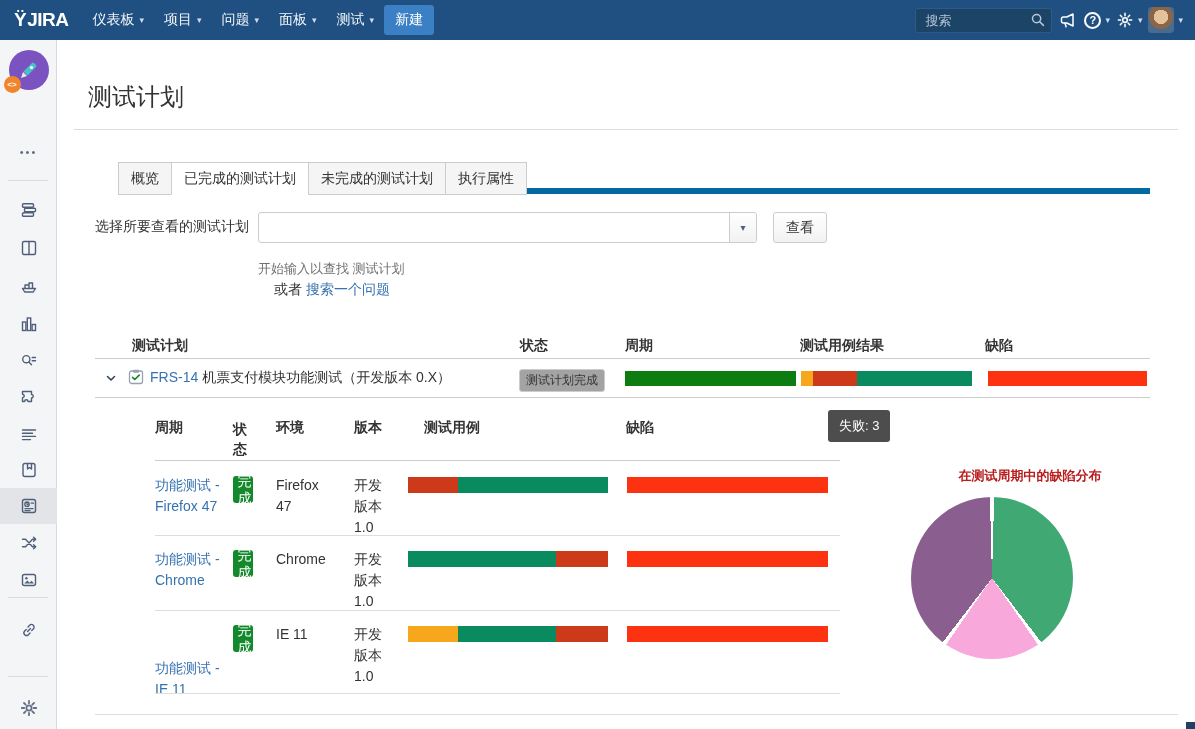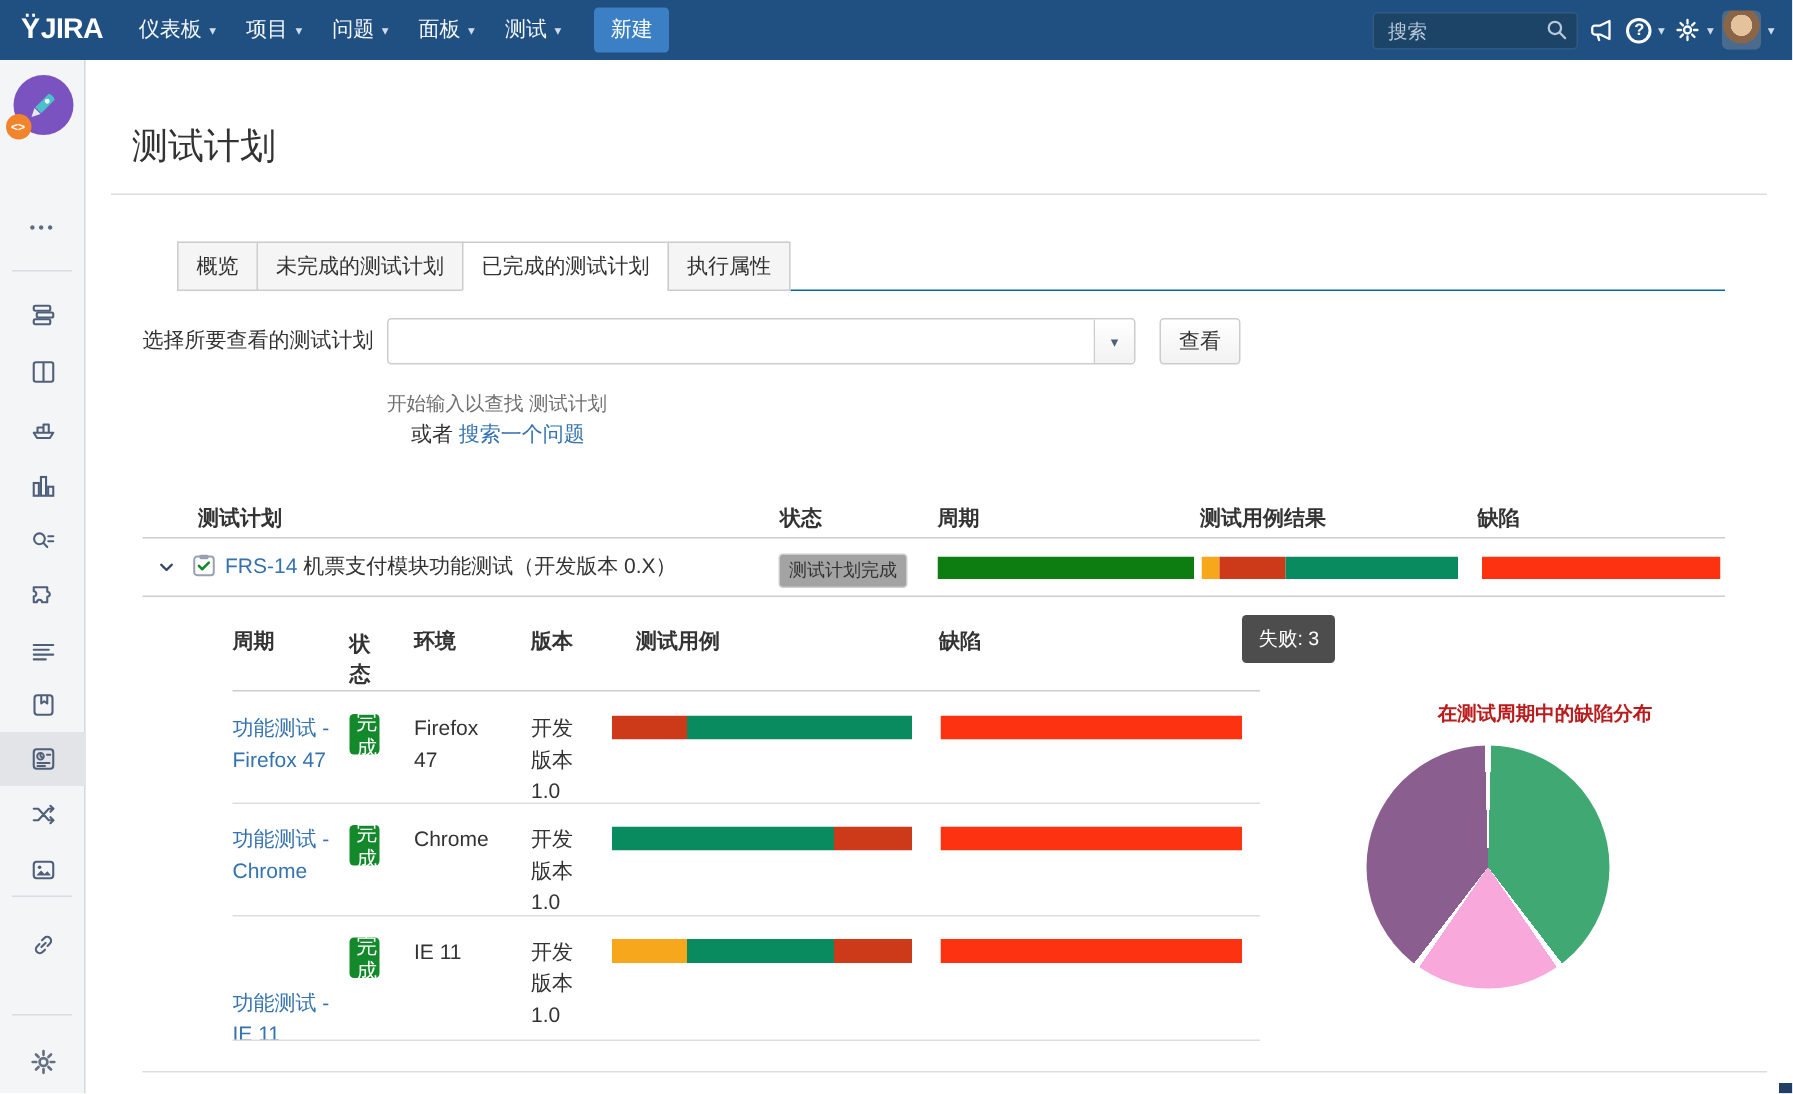--- a/index.html
+++ b/index.html
@@ -7,21 +7,21 @@
     font-family:"Liberation Sans", sans-serif; color:#333; font-size:14px; }
   #app { position:relative; width:1195px; height:729px; background:#fff; overflow:hidden; }
 
   
   .navbar { position:absolute; left:0; top:0; right:0; height:40px; background:#205081; z-index:30;
     display:flex; align-items:center; padding:0 12px 0 14px; }
   .nav-logo { display:flex; align-items:center; color:#fff; font-weight:bold; font-size:19px; letter-spacing:-0.5px; margin-right:14px; cursor:pointer; }
   .nav-logo .mark { font-size:19px; margin-right:1px; }
   .nav-item { color:#f2f6fa; padding:0 10px; height:40px; display:flex; align-items:center; gap:5px; cursor:pointer; }
   .caret { font-size:9px; color:#cfdced; }
-  .create-btn { background:#3b7fc4; color:#fff; border:none; border-radius:3px; padding:6px 11px; font-size:14px; margin-left:12px; cursor:pointer; font-family:inherit; }
+  .create-btn { background:#3b7fc4; color:#fff; border:none; border-radius:3px; padding:6px 11px; font-size:14px; cursor:pointer; font-family:inherit; }
   .nav-right { margin-left:auto; display:flex; align-items:center; gap:6px; }
   .nav-search { position:relative; }
   .nav-search input { width:137px; height:25px; background:#1c4466; border:1px solid #2e5a85; border-radius:3px;
     color:#e2eaf3; font-size:13px; padding:0 26px 0 9px; font-family:inherit; }
   .nav-search input::placeholder { color:#b8c7da; }
   .nav-search .mag { position:absolute; right:6px; top:4px; }
   .nav-ico { display:flex; align-items:center; gap:4px; cursor:pointer; }
   .help-circle { width:17px; height:17px; border:2px solid #fff; border-radius:50%; color:#fff; font-size:11px; font-weight:bold;
     display:flex; align-items:center; justify-content:center; }
   .avatar { width:26px; height:26px; border-radius:4px;
@@ -39,21 +39,21 @@
   .sb-div { position:absolute; left:8px; right:8px; border-top:1px solid #d8dbe0; }
   .sb-item { position:absolute; left:0; width:57px; height:36px; display:flex; align-items:center; justify-content:center; cursor:pointer; }
   .sb-item.active { background:#e2e4e8; }
 
   
   .main { position:absolute; left:57px; top:0; right:0; bottom:0; background:#fff; }
   .abs { position:absolute; }
   .page-title { font-size:24px; color:#333; }
   .rule { border-top:1px solid #ddd; height:0; }
 
-  .tabs { display:flex; border-bottom:1px solid #0369a1; height:33px; align-items:flex-end; }
+  .tabs { display:flex; border-bottom:6px solid #0369a1; height:33px; align-items:flex-start; }
   .tab { background:#f5f5f5; border:1px solid #ccc; border-right:none; padding:7px 12px 6px; font-size:14px; color:#333;
     cursor:pointer; position:relative; top:1px; }
   .tab:last-child { border-right:1px solid #ccc; }
   .tab.active { background:#fff; border-bottom-color:#fff; }
 
   .form-label { width:161px; text-align:left; line-height:21px; color:#333; }
   .select-wrap { width:499px; height:31px; border:1px solid #ccc; border-radius:3px; background:#fff; display:flex; }
   .select-wrap input { flex:1; border:none; outline:none; padding:0 8px; font-family:inherit; font-size:14px; background:transparent; }
   .select-arrow-btn { width:27px; border-left:1px solid #ccc; background:linear-gradient(#fff,#f2f2f2); color:#505f79;
     display:flex; align-items:center; justify-content:center; font-size:10px; cursor:pointer; border-radius:0 3px 3px 0; }
@@ -257,22 +257,22 @@
 
   </div>
 
   <div class="main">
 
     <div class="abs page-title" style="left:31px; top:81px;">测试计划</div>
     <div class="abs rule" style="top:129px; left:17px; right:17px;"></div>
 
     <div class="abs tabs" style="top:161px; left:61px; right:45px;">
       <div class="tab">概览</div>
+      <div class="tab active">已完成的测试计划</div>
       <div class="tab">未完成的测试计划</div>
-      <div class="tab active">已完成的测试计划</div>
       <div class="tab">执行属性</div>
     </div>
 
     <div class="abs form-label" style="left:38px; top:216px;">选择所要查看的测试计划</div>
     <div class="abs select-wrap" style="left:201px; top:212px;">
       <input value="" style="">
       <div class="select-arrow-btn">
         <span>▾</span>
       </div>
     </div>

